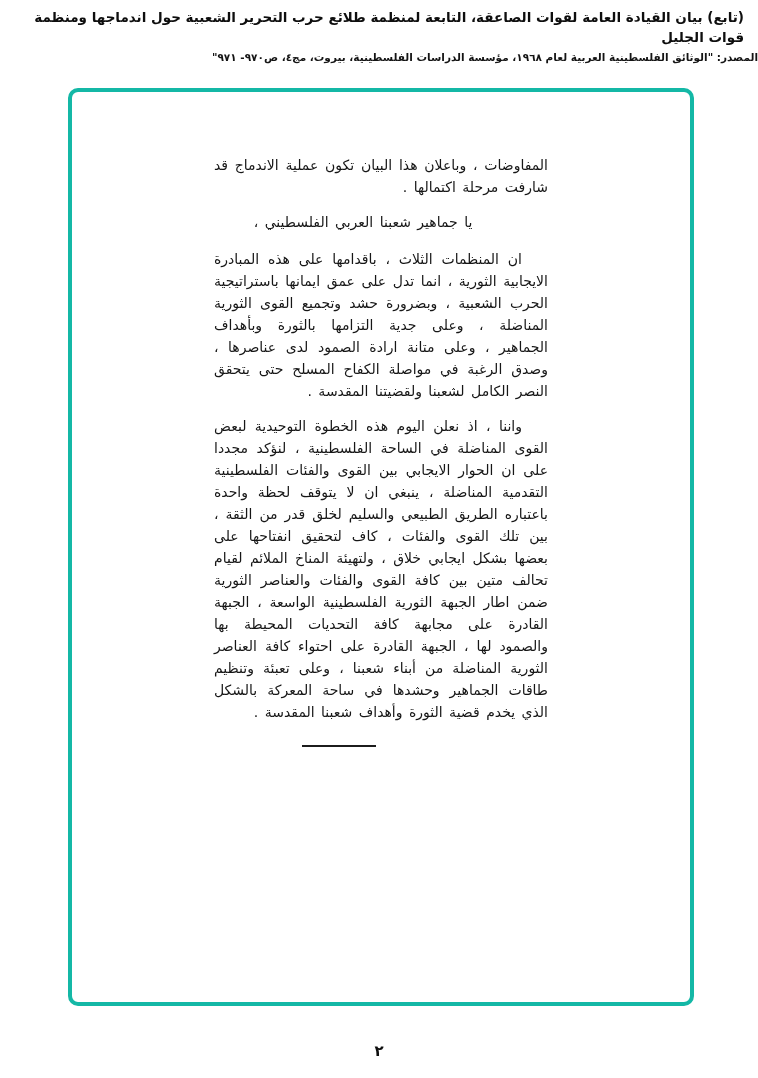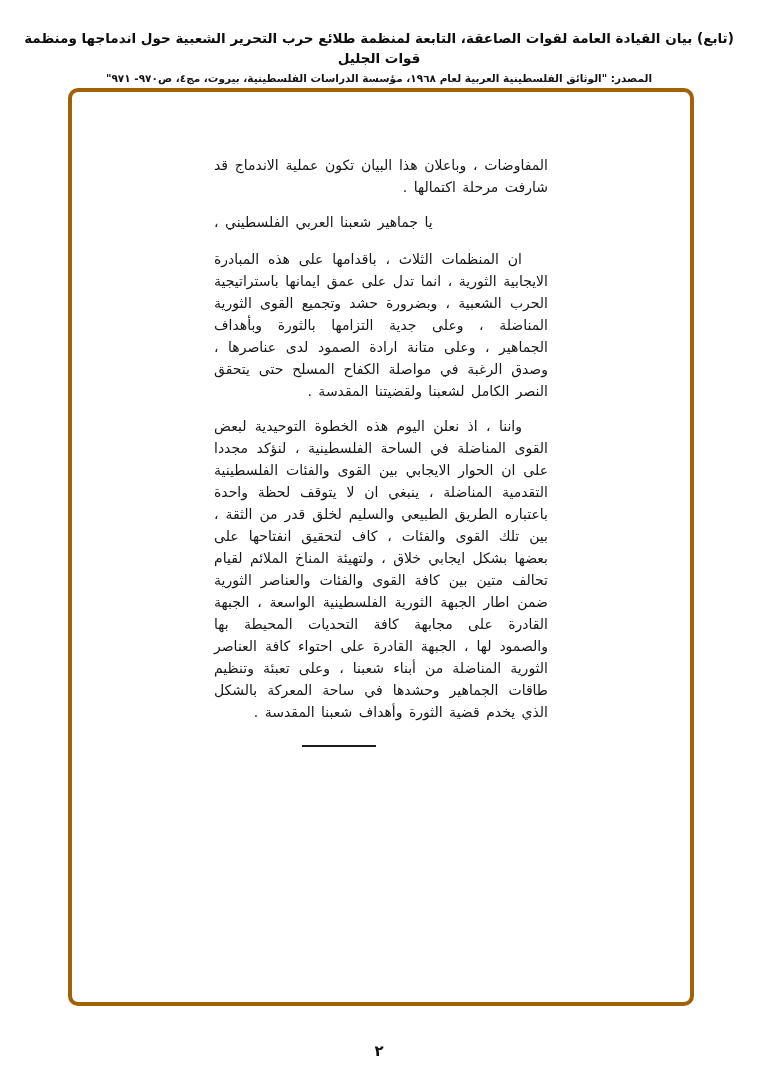--- a/index.html
+++ b/index.html
@@ -9,63 +9,62 @@
     width: 758px;
     height: 1078px;
     background: #ffffff;
     font-family: "DejaVu Sans", sans-serif;
     color: #141414;
     overflow: hidden;
     margin: 0 auto;
   }
   .header {
     direction: rtl;
-    text-align: center;
-    padding-top: 29px;
+    padding-top: 8px;
   }
   .header-title {
     font-size: 13.5px;
     font-weight: bold;
     line-height: 1.45;
     padding: 0 14px;
     color: #0e0e0e;
   }
   .header-source {
     font-size: 10.5px;
     font-weight: bold;
     margin-top: 4px;
     color: #141414;
   }
   .doc-box {
     position: absolute;
     left: 68px;
     top: 88px;
     width: 626px;
     height: 918px;
-    border: 4px solid #a16207;
+    border: 4px solid #14b8a6;
     border-radius: 10px;
     background: #ffffff;
   }
   .text-column {
     direction: rtl;
     width: 334px;
     margin: 62px auto 0 auto;
     text-align: justify;
     font-size: 14px;
     line-height: 22px;
     color: #161616;
   }
   .para {
     margin: 0 0 13px 0;
     text-indent: 26px;
     word-spacing: 2px;
   }
   .para.no-indent { text-indent: 0; }
   .para.salutation {
-    text-align: left;
+    text-align: center;
     text-indent: 36px;
     margin-bottom: 15px;
   }
   .divider {
     width: 74px;
     border-top: 2px solid #1c1c1c;
     margin: 22px auto 0 auto;
     transform: translateX(-42px);
   }
   .page-number {

